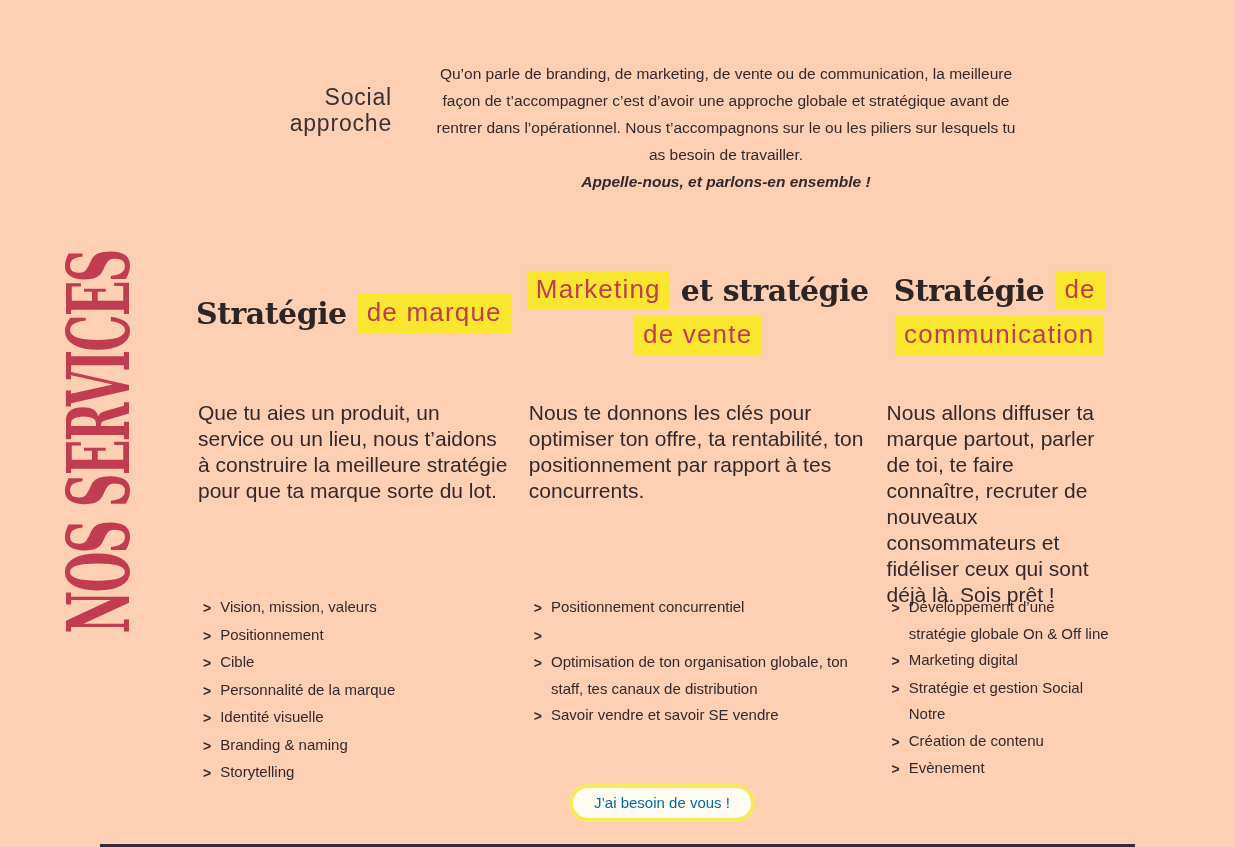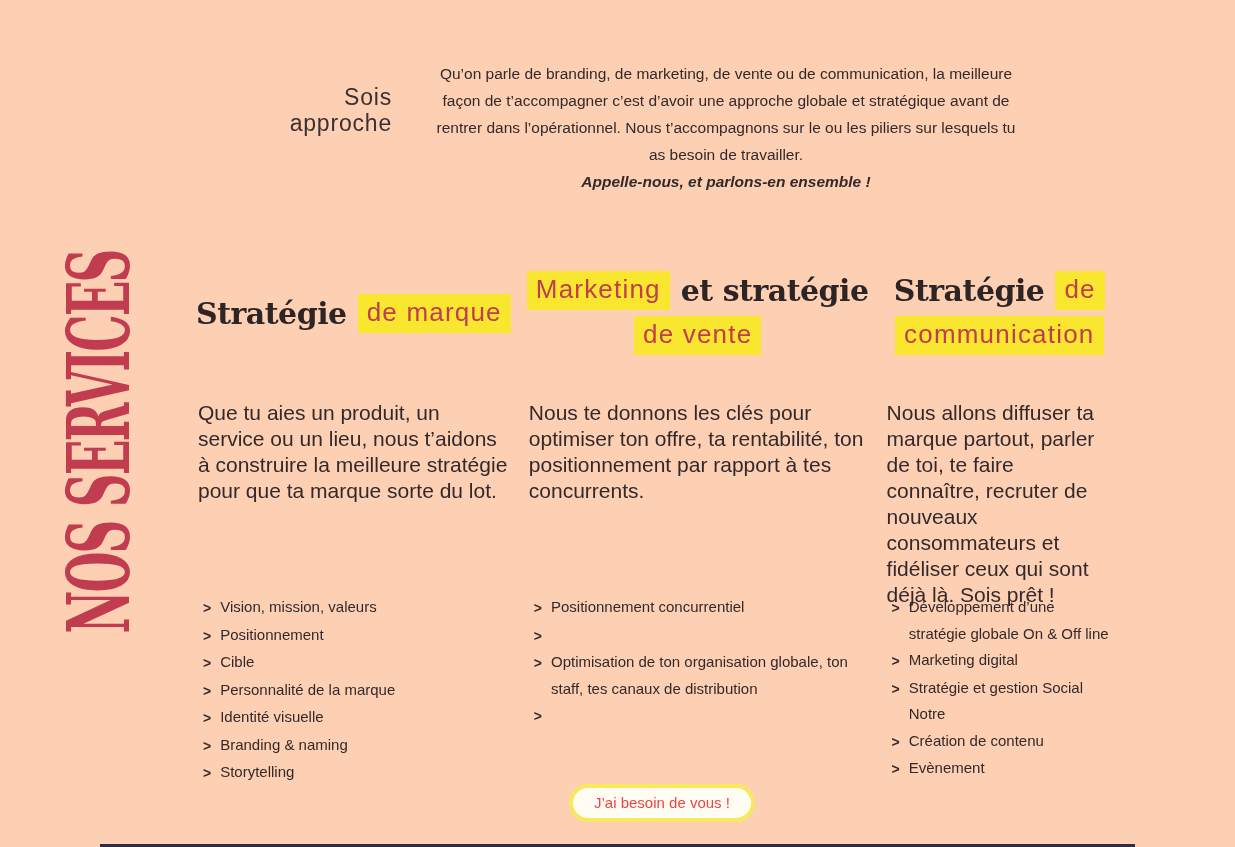--- a/index.html
+++ b/index.html
@@ -51,38 +51,38 @@
   }
   .desc { grid-row:2; padding:14px 2px 0; text-align:left; font-size:21px; line-height:26px; }
   .desc p { margin:0; }
   .svc-list { grid-row:3; list-style:none; margin:0; padding:4px 0 0 7px; font-size:15px; line-height:26.5px; }
   .svc-list li { display:flex; align-items:flex-start; gap:9px; margin:0; }
   .chev { flex:0 0 auto; font-weight:700; font-size:14px; margin-top:1px; color:#33292c; }
 
   
   .cta-button {
     position:absolute; left:569px; top:784px;
-    display:inline-block; background:#fffdf3; color:#ef4444;
+    display:inline-block; background:#fffdf3; color:#0369a1;
     border:4px solid #f7e85e; border-radius:999px;
     padding:5px 21px; font-size:15px; line-height:20px;
     font-family:"Liberation Sans", sans-serif; cursor:pointer;
   }
 
   
   .bottom-bar { position:absolute; left:100px; bottom:0; width:1035px; height:3px; background:#2e2d47; }
 </style>
 </head>
 <body>
 
 <div class="vertical-title">
   <span>NOS SERVICES</span>
 </div>
 
 <div class="approach-label">
-  <div>Sois</div>
+  <div>Social</div>
   <div>approche</div>
 </div>
 
 <div class="intro">
   <p>Qu’on parle de branding, de marketing, de vente ou de communication, la meilleure façon de t’accompagner c’est d’avoir une approche globale et stratégique avant de rentrer dans l’opérationnel. Nous t’accompagnons sur le ou les piliers sur lesquels tu as besoin de travailler.</p>
   <p class="cta-line">Appelle-nous, et parlons-en ensemble !</p>
 </div>
 
 <div class="columns">
 
@@ -158,20 +158,21 @@
       </li>
     <li>
         <span class="chev">&gt;</span>
       </li>
     <li>
         <span class="chev">&gt;</span>
         <span>Optimisation de ton organisation globale, ton staff, tes canaux de distribution</span>
       </li>
     <li>
         <span class="chev">&gt;</span>
+        <span>Savoir vendre et savoir SE vendre</span>
       </li>
   </ul>
   <ul class="svc-list" style="grid-column:3">
     <li>
         <span class="chev">&gt;</span>
         <span>Développement d’une stratégie globale On &amp; Off line</span>
       </li>
     <li>
         <span class="chev">&gt;</span>
         <span>Marketing digital</span>

